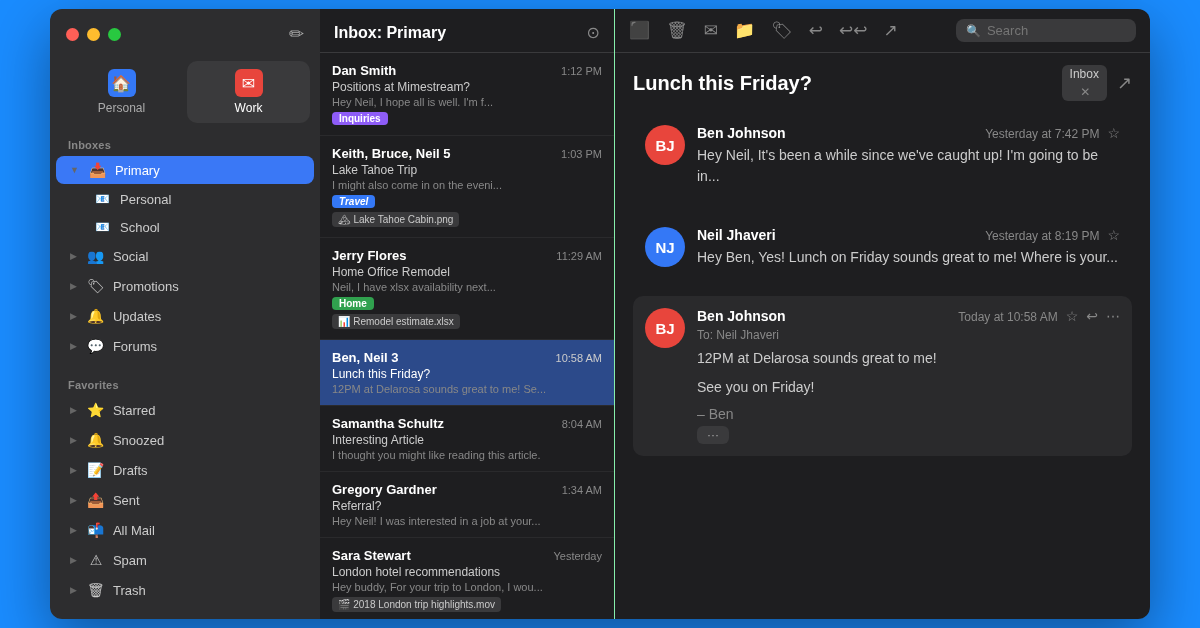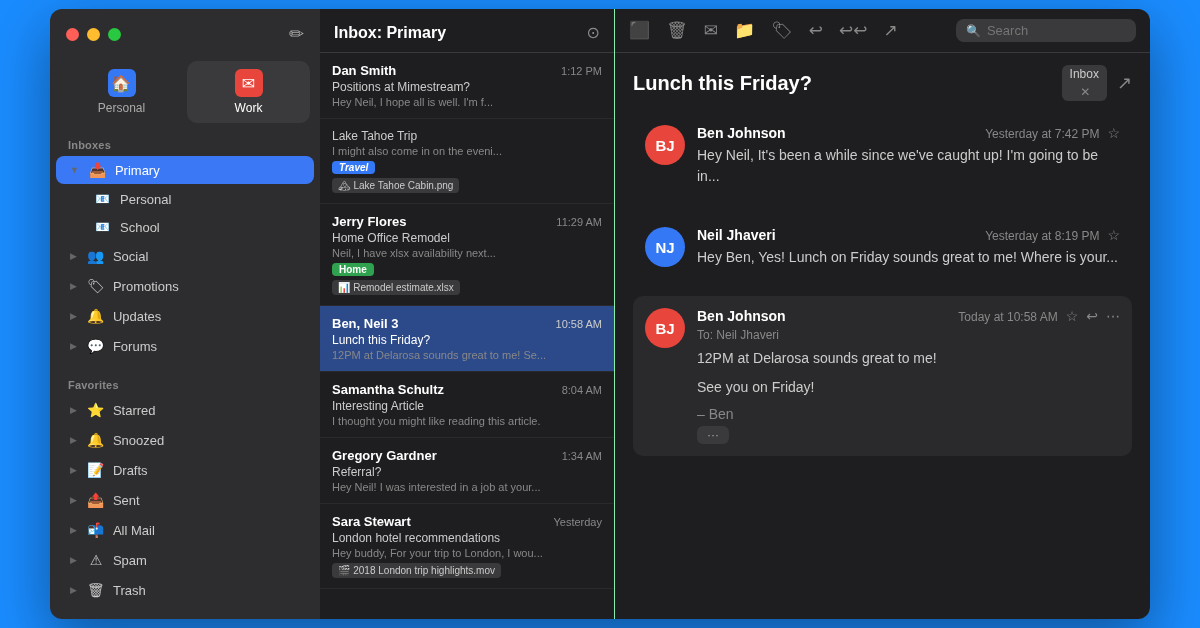--- a/index.html
+++ b/index.html
@@ -434,23 +434,30 @@
 
     <div class="email-items">
 
       <div class="email-item">
         <div class="email-item-top">
           <span class="email-sender">Dan Smith</span>
           <span class="email-time">1:12 PM</span>
         </div>
         <div class="email-subject">Positions at Mimestream?</div>
         <div class="email-preview">Hey Neil, I hope all is well. I'm f...</div>
+        <div class="email-badges">
+          <span class="badge badge-inquiries">Inquiries</span>
+        </div>
       </div>
 
       <div class="email-item">
+        <div class="email-item-top">
+          <span class="email-sender">Keith, Bruce, Neil 5</span>
+          <span class="email-time">1:03 PM</span>
+        </div>
         <div class="email-subject">Lake Tahoe Trip</div>
         <div class="email-preview">I might also come in on the eveni...</div>
         <div class="email-badges">
           <span class="badge badge-travel">Travel</span>
         </div>
         <div class="email-attachment">🏔 Lake Tahoe Cabin.png</div>
       </div>
 
       <div class="email-item">
         <div class="email-item-top">

